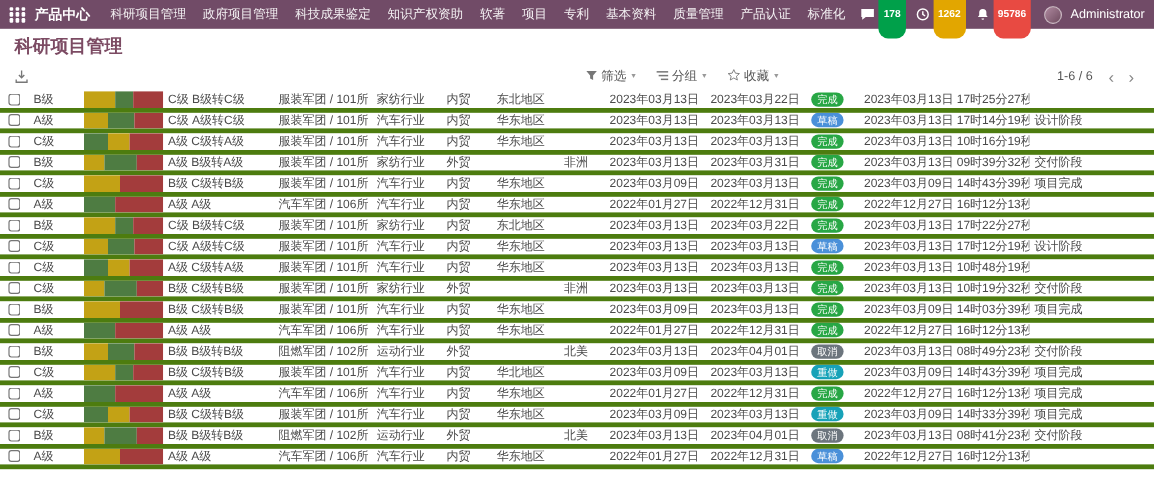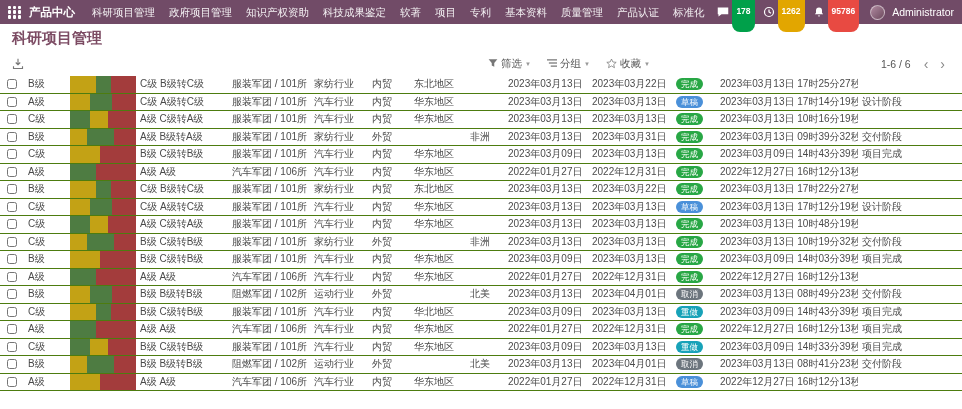--- a/index.html
+++ b/index.html
@@ -42,21 +42,21 @@
   .caret { font-size:6px; color:#999; }
   .pager { margin-left:auto; display:flex; align-items:center; gap:2px; font-size:10.5px; color:#555; }
   .pager .rng { margin-right:6px; }
   .pager .nav { font-size:14px; color:#888; padding:0 5px; cursor:pointer; line-height:1; }
 
   
   .table { width:962px; }
   .thead { display:flex; height:18px; align-items:center; border-top:1px solid #e0e0e0; border-bottom:1px solid #c9c9c9; background:#fff; }
   .thead .td { font-weight:bold; color:#666; font-size:9.5px; }
   .thead .c12 { color:#333; }
-  .tbody .tr { display:flex; height:17.5px; border-bottom:1px solid #4d7c0f; align-items:stretch; cursor:pointer; }
+  .tbody .tr { display:flex; height:17.5px; border-bottom:4px solid #4d7c0f; align-items:stretch; cursor:pointer; }
   .td { flex:none; padding:0 4px; font-size:10px; color:#4a4a4a; white-space:nowrap; overflow:hidden; display:flex; align-items:center; }
   .c0{width:24px; justify-content:center;} .c1{width:46px;} .c2{width:66px; padding:0;}
   .c3{width:92px;} .c4{width:82px;} .c5{width:58px;} .c6{width:42px;} .c7{width:56px;}
   .c8{width:38px;} .c9{width:84px;} .c10{width:84px;} .c11{width:44px;}
   .c12{width:142px;} .c13{width:70px;} .c14{width:34px;}
   .td input[type=checkbox]{ width:10px; height:10px; margin:0; cursor:pointer; }
   .bar { display:flex; width:100%; height:100%; }
   .bar i { display:block; height:100%; }
   .badge-status { border-radius:8px; color:#fff; font-size:8.5px; padding:1px 5px; line-height:1.2; }
 </style>
@@ -72,22 +72,22 @@
       <i></i>
       <i></i>
       <i></i>
       <i></i>
       <i></i>
   </div>
   <span class="brand">产品中心</span>
   <nav class="menu">
       <span>科研项目管理</span>
       <span>政府项目管理</span>
+      <span>科技成果鉴定</span>
       <span>知识产权资助</span>
-      <span>科技成果鉴定</span>
       <span>软著</span>
       <span>项目</span>
       <span>专利</span>
       <span>基本资料</span>
       <span>质量管理</span>
       <span>产品认证</span>
       <span>标准化</span>
     </nav>
   <div class="top-right">
     <span class="tb-ic">

